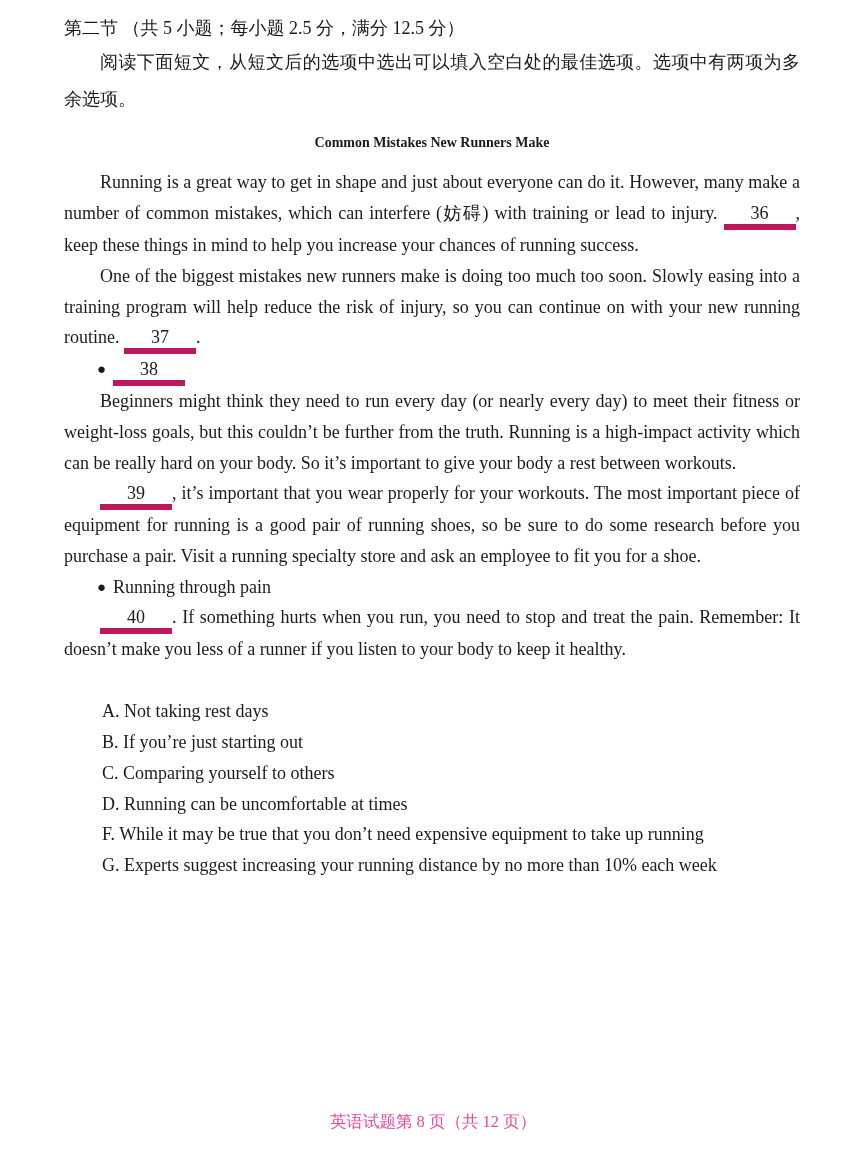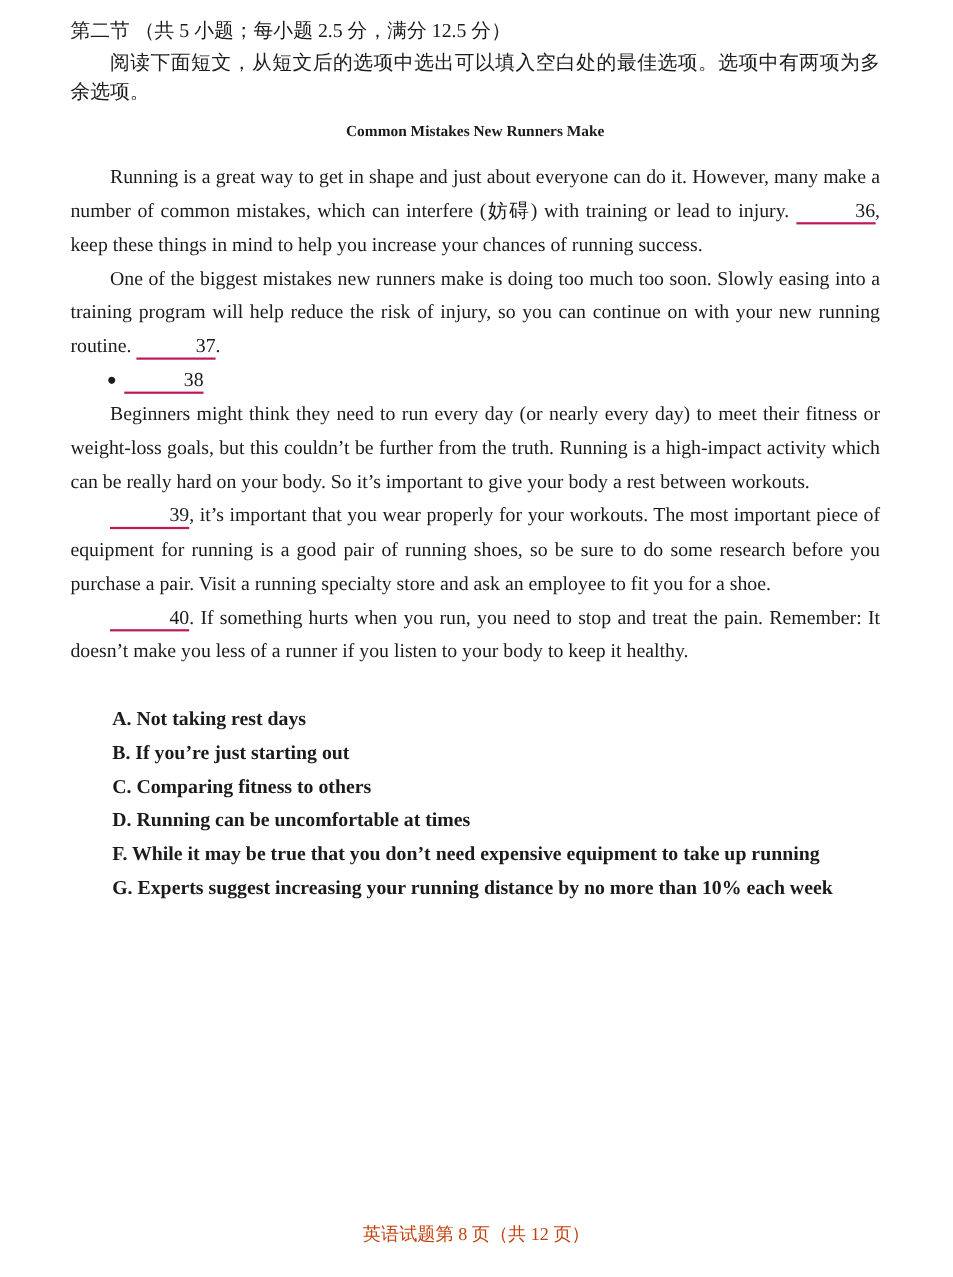--- a/index.html
+++ b/index.html
@@ -17,21 +17,21 @@
   .content {
     padding: 13px 66px 0 64px;
   }
   .section-line {
     margin: 0;
     line-height: 30.7px;
     white-space: pre-wrap;
   }
   .instructions {
     margin: 0;
-    line-height: 26px;
+    line-height: 37px;
     text-indent: 2em;
     text-align: justify;
   }
   .title {
     margin: 10px 0 9px 0;
     text-align: center;
     font-size: 14px;
     font-weight: bold;
     line-height: 30.7px;
   }
@@ -49,64 +49,64 @@
   }
   .dot {
     display: inline-block;
     margin-right: 7px;
     font-size: 15px;
     vertical-align: 1px;
   }
   .blank {
     display: inline-block;
     min-width: 72px;
-    border-bottom: 2px solid #be185d;
-    text-align: right;
+    border-bottom: 6px solid #be185d;
+    text-align: center;
     line-height: 22px;
     text-indent: 0;
   }
   .options {
     margin-top: 31px;
     padding-left: 38px;
-    font-weight: bold;
   }
   .option {
     margin: 0;
     line-height: 30.8px;
     text-align: left;
   }
   .footer {
     position: absolute;
     left: 0;
     right: 0;
     bottom: 28px;
     text-align: center;
     font-size: 16.5px;
-    color: #c2410c;
+    color: #ec4899;
   }
 </style>
 </head>
 <body>
 
 <div class="page">
   <div class="content">
     <p class="section-line">第二节 （共 5 小题；每小题 2.5 分，满分 12.5 分）</p>
     <p class="instructions">阅读下面短文，从短文后的选项中选出可以填入空白处的最佳选项。选项中有两项为多余选项。</p>
     <h2 class="title">Common Mistakes New Runners Make</h2>
     <div>
         <p class="para"><span>Running is a great way to get in shape and just about everyone can do it. However, many make a number of common mistakes, which can interfere (妨碍) with training or lead to injury. </span><span class="blank">36</span><span>, keep these things in mind to help you increase your chances of running success.</span></p>
         <p class="para"><span>One of the biggest mistakes new runners make is doing too much too soon. Slowly easing into a training program will help reduce the risk of injury, so you can continue on with your new running routine. </span><span class="blank">37</span><span>.</span></p>
         <p class="bullet"><span class="dot">●</span><span class="blank">38</span></p>
         <p class="para"><span>Beginners might think they need to run every day (or nearly every day) to meet their fitness or weight-loss goals, but this couldn’t be further from the truth. Running is a high-impact activity which can be really hard on your body. So it’s important to give your body a rest between workouts.</span></p>
         <p class="para"><span class="blank">39</span><span>, it’s important that you wear properly for your workouts. The most important piece of equipment for running is a good pair of running shoes, so be sure to do some research before you purchase a pair. Visit a running specialty store and ask an employee to fit you for a shoe.</span></p>
+        <p class="bullet"><span class="dot">●</span><span>Running through pain</span></p>
         <p class="para"><span class="blank">40</span><span>. If something hurts when you run, you need to stop and treat the pain. Remember: It doesn’t make you less of a runner if you listen to your body to keep it healthy.</span></p>
       </div>
     <div class="options">
         <p class="option"><span>A. </span><span>Not taking rest days</span></p>
         <p class="option"><span>B. </span><span>If you’re just starting out</span></p>
-        <p class="option"><span>C. </span><span>Comparing fitness to others</span></p>
+        <p class="option"><span>C. </span><span>Comparing yourself to others</span></p>
         <p class="option"><span>D. </span><span>Running can be uncomfortable at times</span></p>
         <p class="option"><span>F. </span><span>While it may be true that you don’t need expensive equipment to take up running</span></p>
         <p class="option"><span>G. </span><span>Experts suggest increasing your running distance by no more than 10% each week</span></p>
       </div>
   </div>
   <div class="footer">英语试题第 8 页（共 12 页）</div>
 </div>
 
 </body></html>

